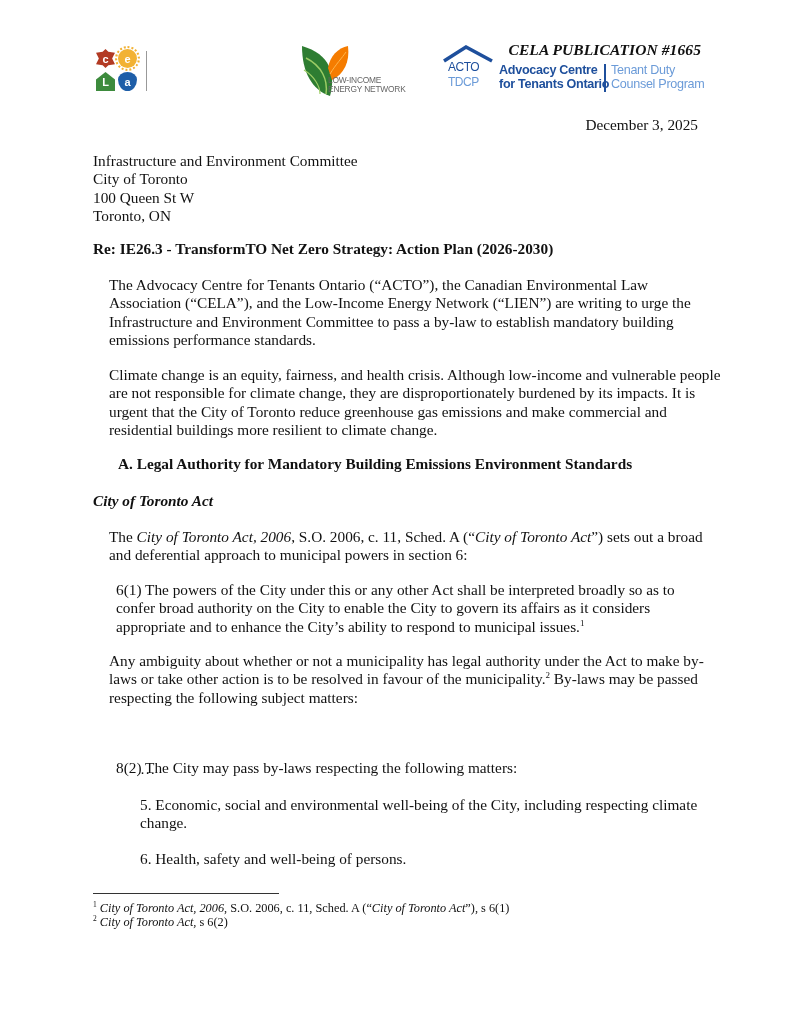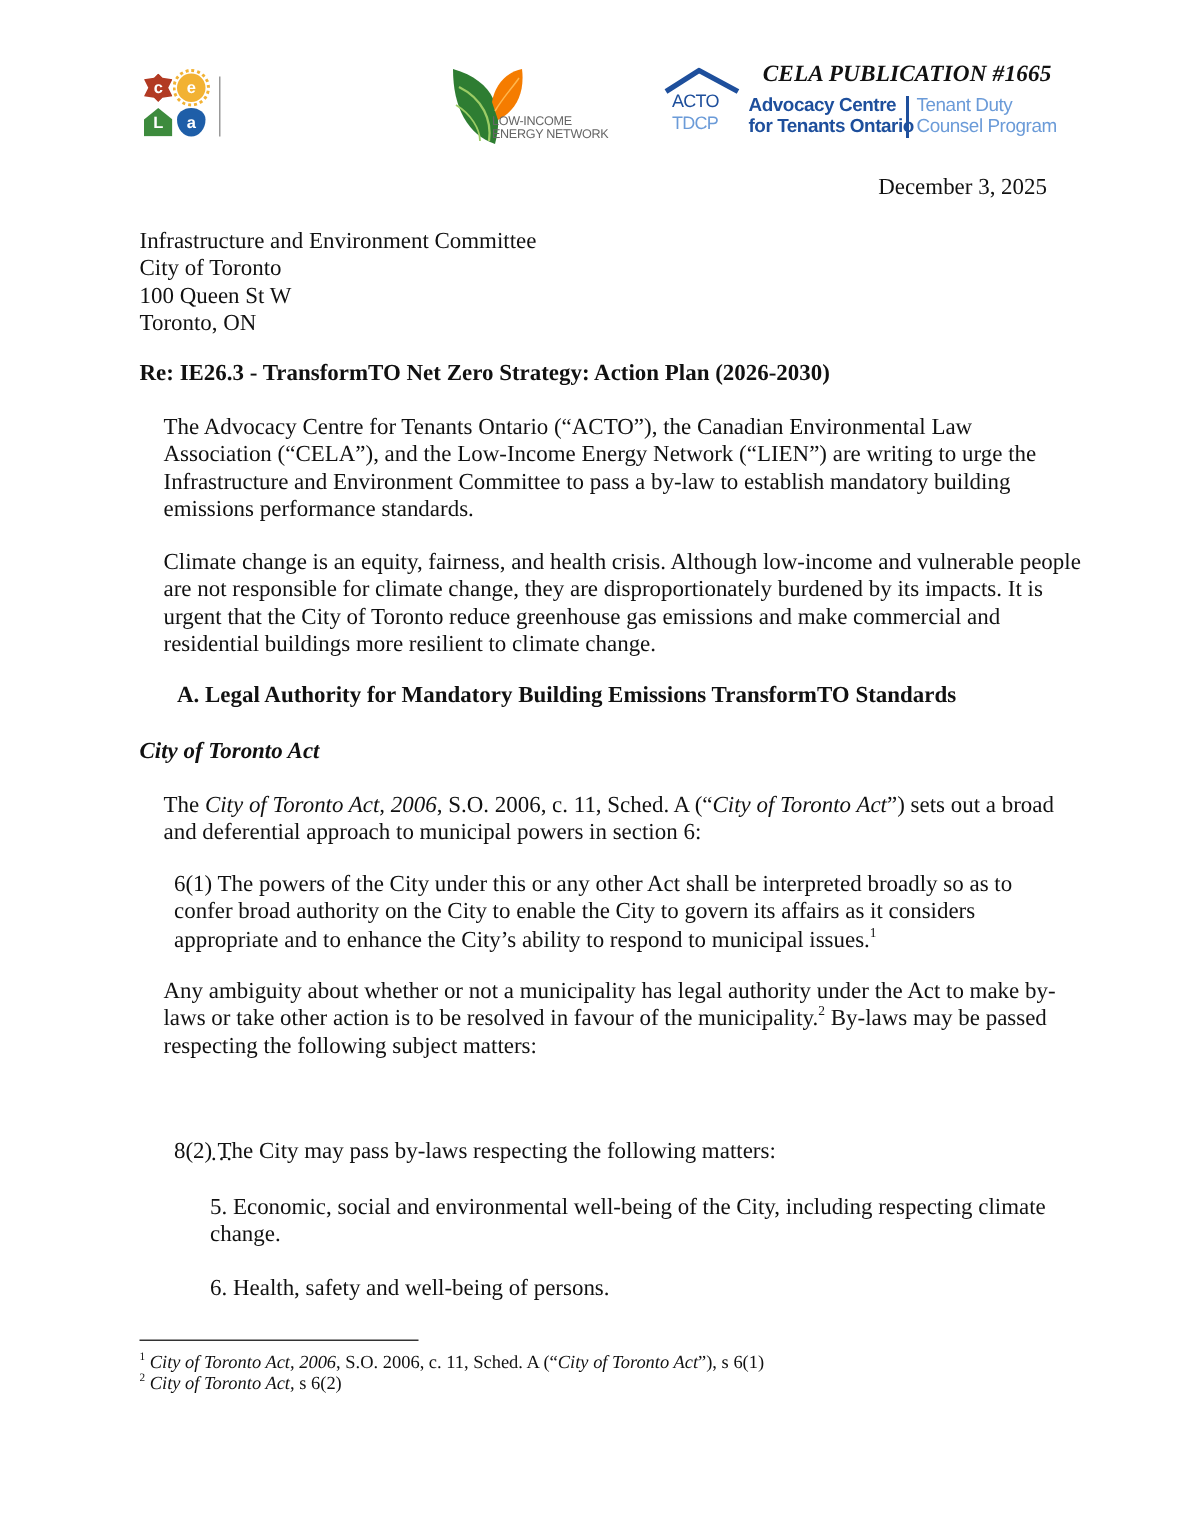--- a/index.html
+++ b/index.html
@@ -116,21 +116,21 @@
   <div>City of Toronto</div>
   <div>100 Queen St W</div>
   <div>Toronto, ON</div>
 </div>
 
 <div class="abs body-text re">Re: IE26.3 - TransformTO Net Zero Strategy: Action Plan (2026-2030)</div>
 
 <div class="abs body-text para p1">The Advocacy Centre for Tenants Ontario (“ACTO”), the Canadian Environmental Law Association (“CELA”), and the Low-Income Energy Network (“LIEN”) are writing to urge the Infrastructure and Environment Committee to pass a by-law to establish mandatory building emissions performance standards.</div>
 <div class="abs body-text para p2">Climate change is an equity, fairness, and health crisis. Although low-income and vulnerable people are not responsible for climate change, they are disproportionately burdened by its impacts. It is urgent that the City of Toronto reduce greenhouse gas emissions and make commercial and residential buildings more resilient to climate change.</div>
 
-<div class="abs body-text heading-a">A.  Legal Authority for Mandatory Building Emissions TransformTO Standards</div>
+<div class="abs body-text heading-a">A.  Legal Authority for Mandatory Building Emissions Environment Standards</div>
 <div class="abs body-text subhead">City of Toronto Act</div>
 
 <div class="abs body-text para p3"><span>The </span><i>City of Toronto Act, 2006</i><span>, S.O. 2006, c. 11, Sched. A (“</span><i>City of Toronto Act</i><span>”) sets out a broad and deferential approach to municipal powers in section 6:</span></div>
 
 <div class="abs body-text quote q1"><span>6(1) The powers of the City under this or any other Act shall be interpreted broadly so as to confer broad authority on the City to enable the City to govern its affairs as it considers appropriate and to enhance the City’s ability to respond to municipal issues.</span><sup>1</sup></div>
 
 <div class="abs body-text para p4"><span>Any ambiguity about whether or not a municipality has legal authority under the Act to make by-laws or take other action is to be resolved in favour of the municipality.</span><sup>2</sup><span> By-laws may be passed respecting the following subject matters:</span></div>
 
 <div class="abs body-text quote q2">8(2) The City may pass by-laws respecting the following matters:</div>
 <div class="abs body-text ellipsis">…</div>

